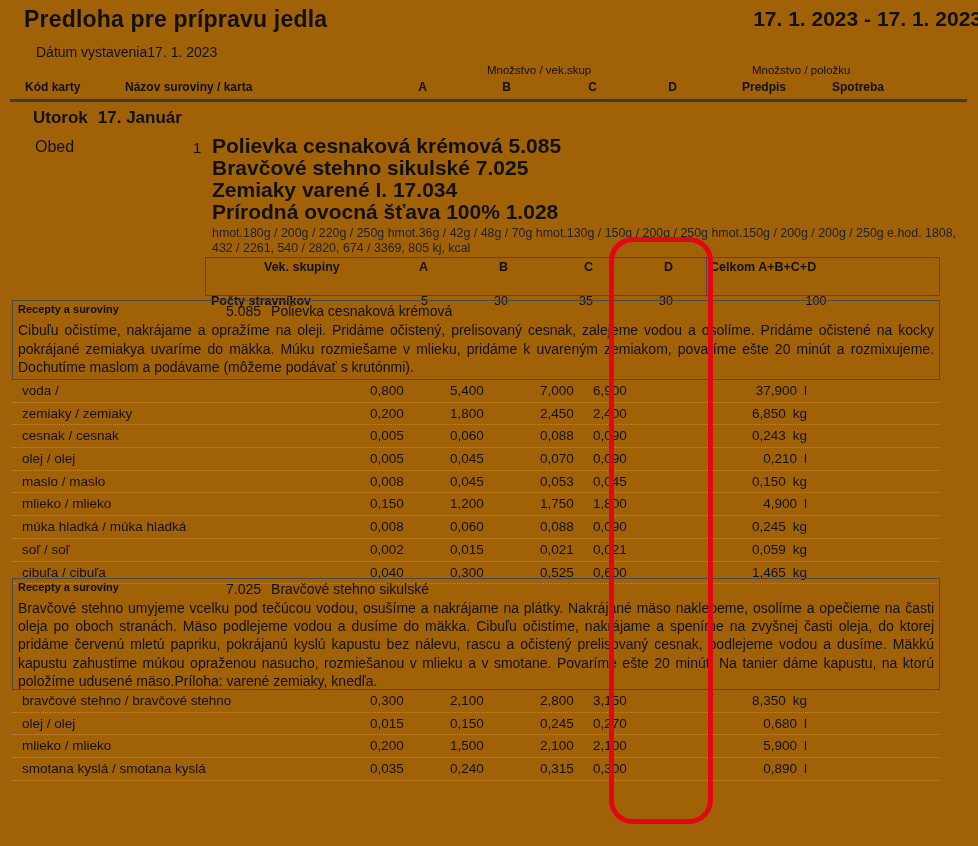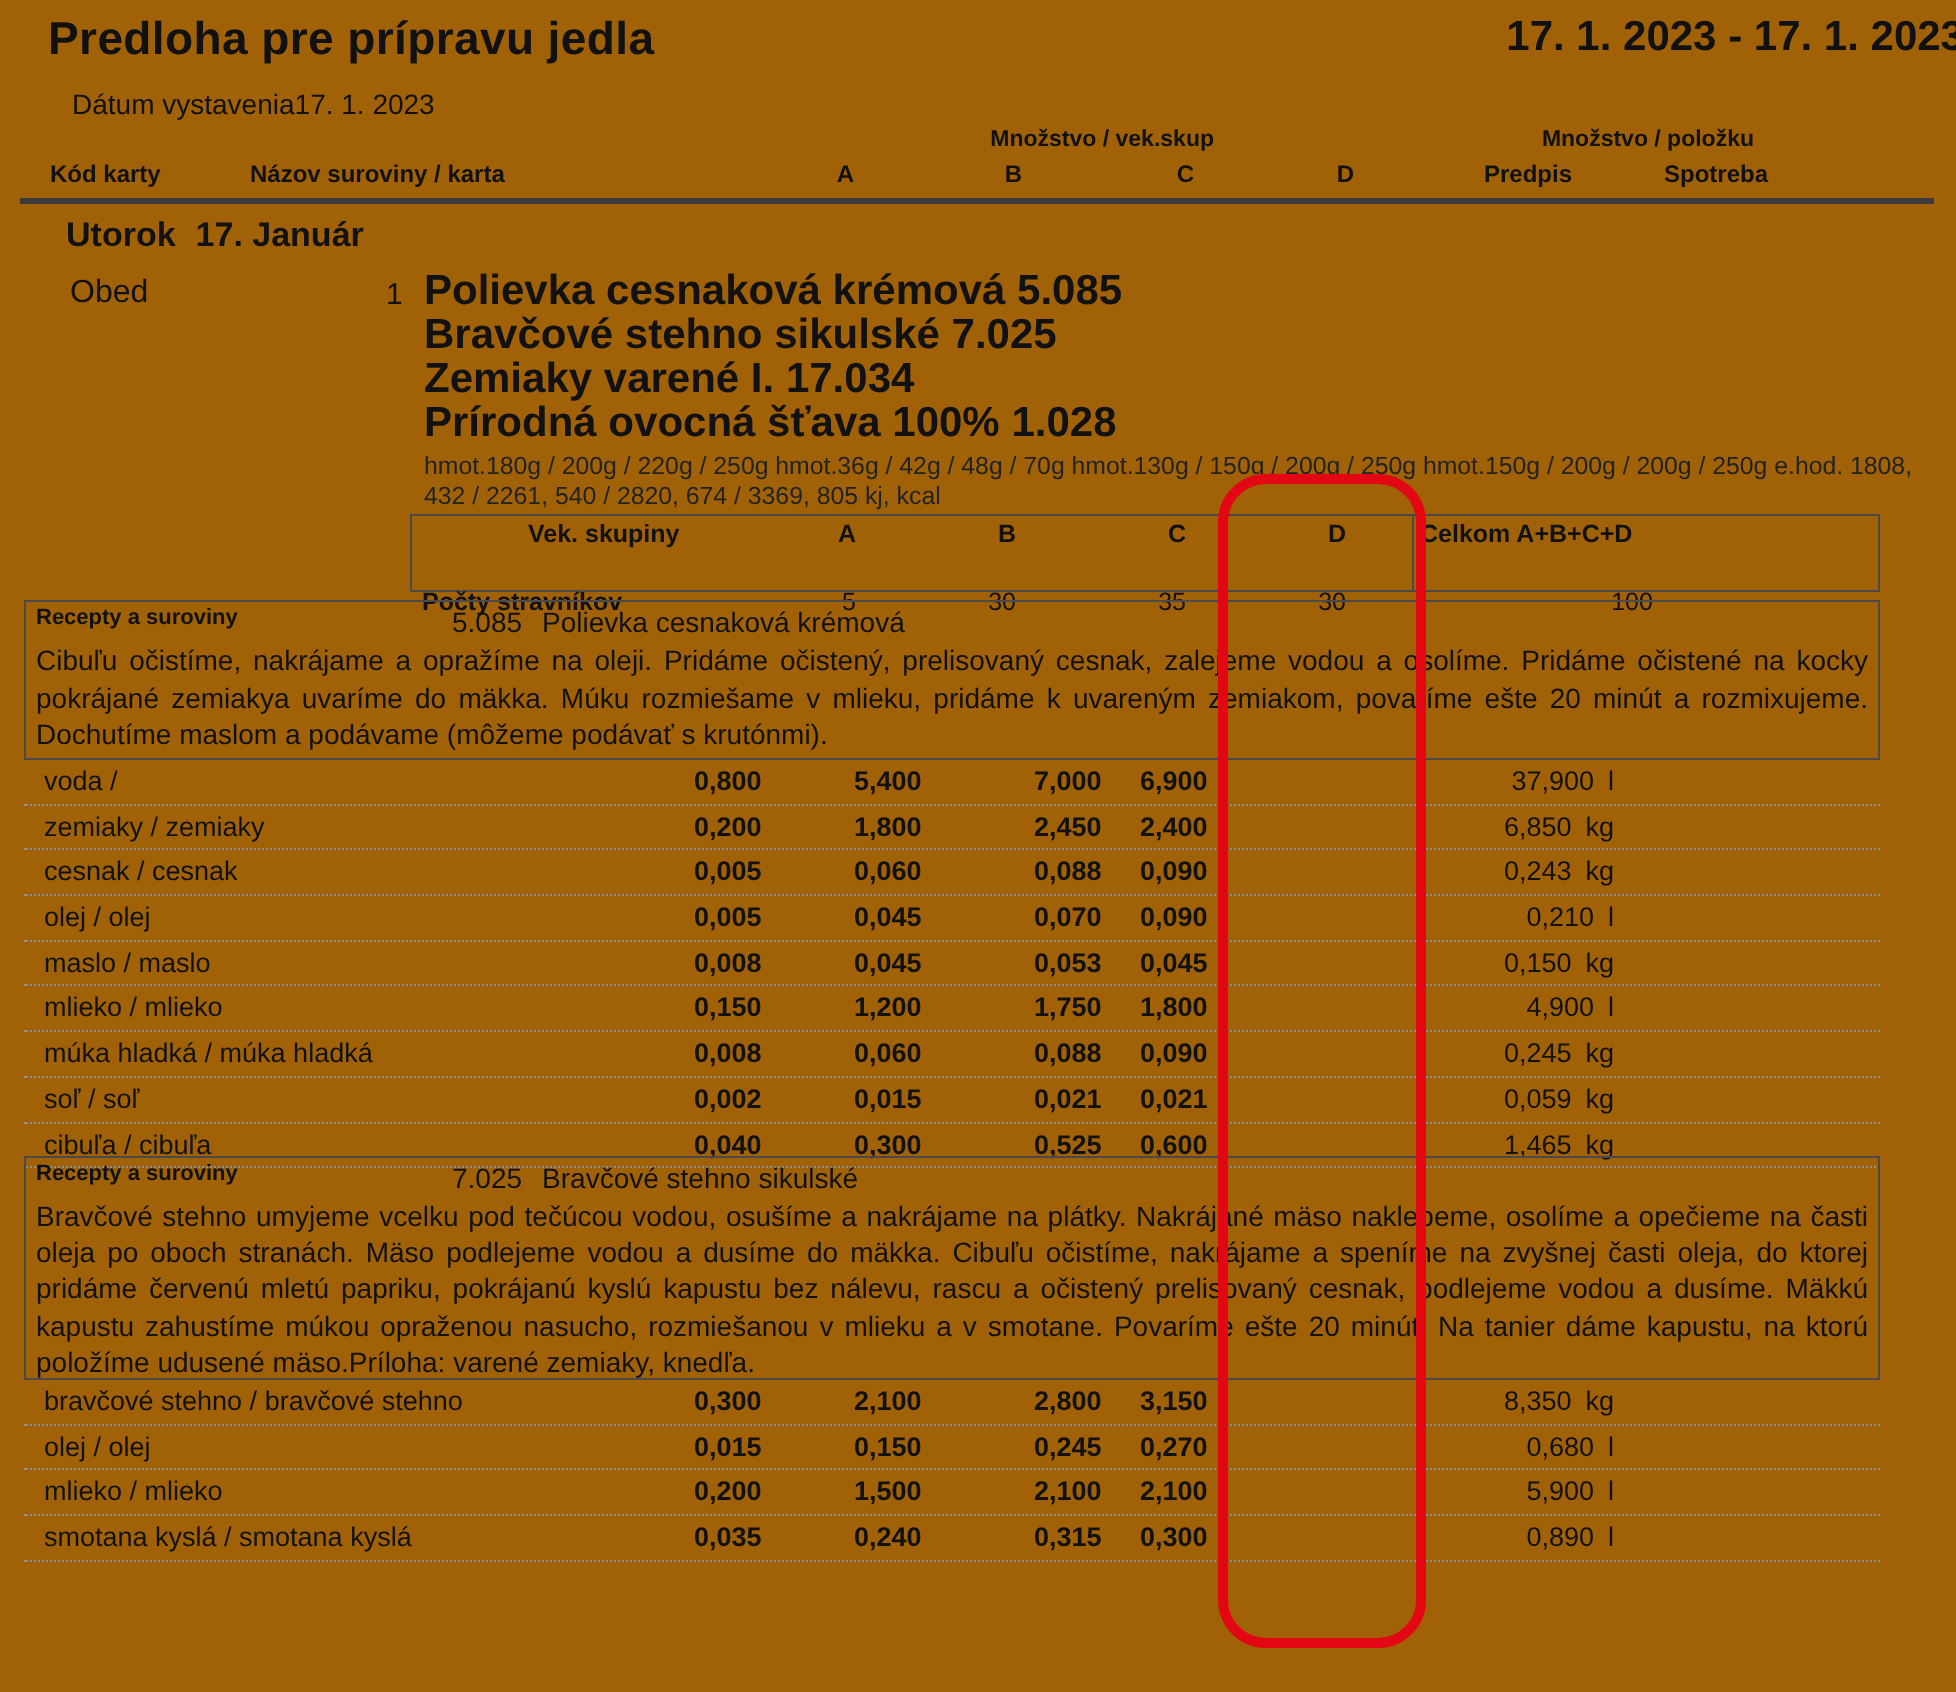--- a/index.html
+++ b/index.html
@@ -8,21 +8,21 @@
     font-family:"Liberation Sans","DejaVu Sans",sans-serif;color:#111;
     overflow:hidden;
     padding-left:40px;
   }
   .abs{position:absolute;}
   
   .doc-title{left:24px;top:6px;font-size:23px;font-weight:bold;letter-spacing:0.2px;}
   .date-range{right:36px;top:7px;font-size:21px;font-weight:bold;}
   .issue-date{left:36px;top:44px;font-size:14px;}
   .menu-no{left:462px;top:36px;font-size:20px;font-weight:bold;}
-  .grp-label{top:64px;font-size:11.5px;font-weight:bold;text-align:right;}
+  .grp-label{top:64px;font-size:11.5px;font-weight:normal;text-align:left;}
   .grp1{left:487px;width:120px;}
   .grp2{left:752px;width:125px;}
   .colhead{top:80px;font-size:12px;font-weight:bold;}
   .ch-kod{left:25px;}
   .ch-nazov{left:125px;}
   .ch-a{left:395px;width:32px;text-align:right;}
   .ch-b{left:479px;width:32px;text-align:right;}
   .ch-c{left:565px;width:32px;text-align:right;}
   .ch-d{left:645px;width:32px;text-align:right;}
   .ch-predpis{left:742px;}
@@ -60,21 +60,21 @@
   .rbox .rb-text{position:absolute;left:5px;top:20px;width:916px;font-size:14px;text-align:justify;}
   .rbox1 .rb-text{line-height:18.6px;}
   .rbox2 .rb-text{line-height:18.2px;}
   
   .ing-rows{left:12px;width:928px;}
   .rows1{top:380px;}
   .rows2{top:690px;}
   .ing-row{position:relative;height:21.7px;border-bottom:1px dotted #8f8f8f;}
   .ing-row span{position:absolute;top:3px;font-size:13.5px;white-space:nowrap;}
   .ing-name{left:10px;}
-  .num{width:80px;text-align:left;font-weight:bold;}
+  .num{width:80px;text-align:center;}
   .colA{right:513px;}
   .colB{right:433px;}
   .colC{right:343px;}
   .colD{right:290px;}
   .predpis-group{right:133px;display:flex;gap:7px;justify-content:flex-end;}
   .predpis-group span{position:static;}
   
   .annotation{
     left:609px;top:237px;width:104px;height:587px;
     border:5px solid #e30613;border-radius:24px;box-sizing:border-box;

